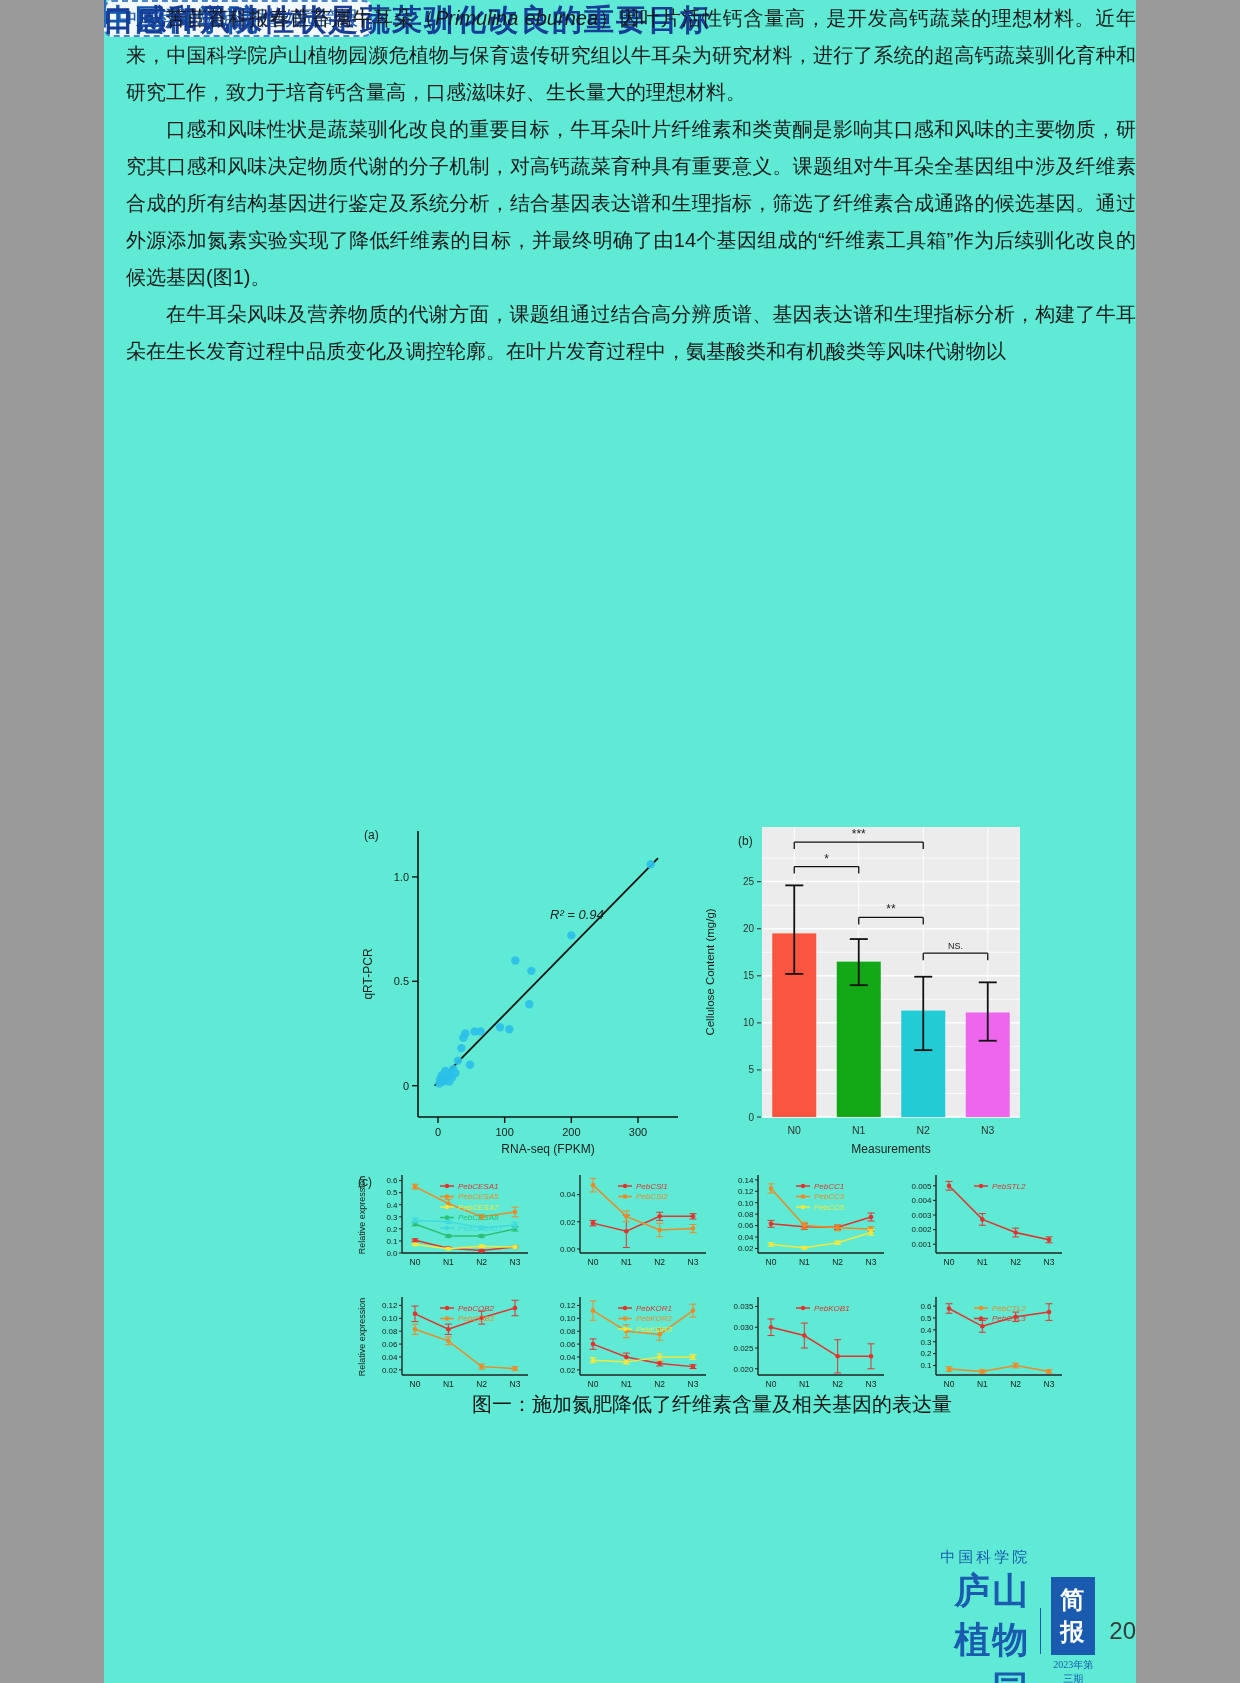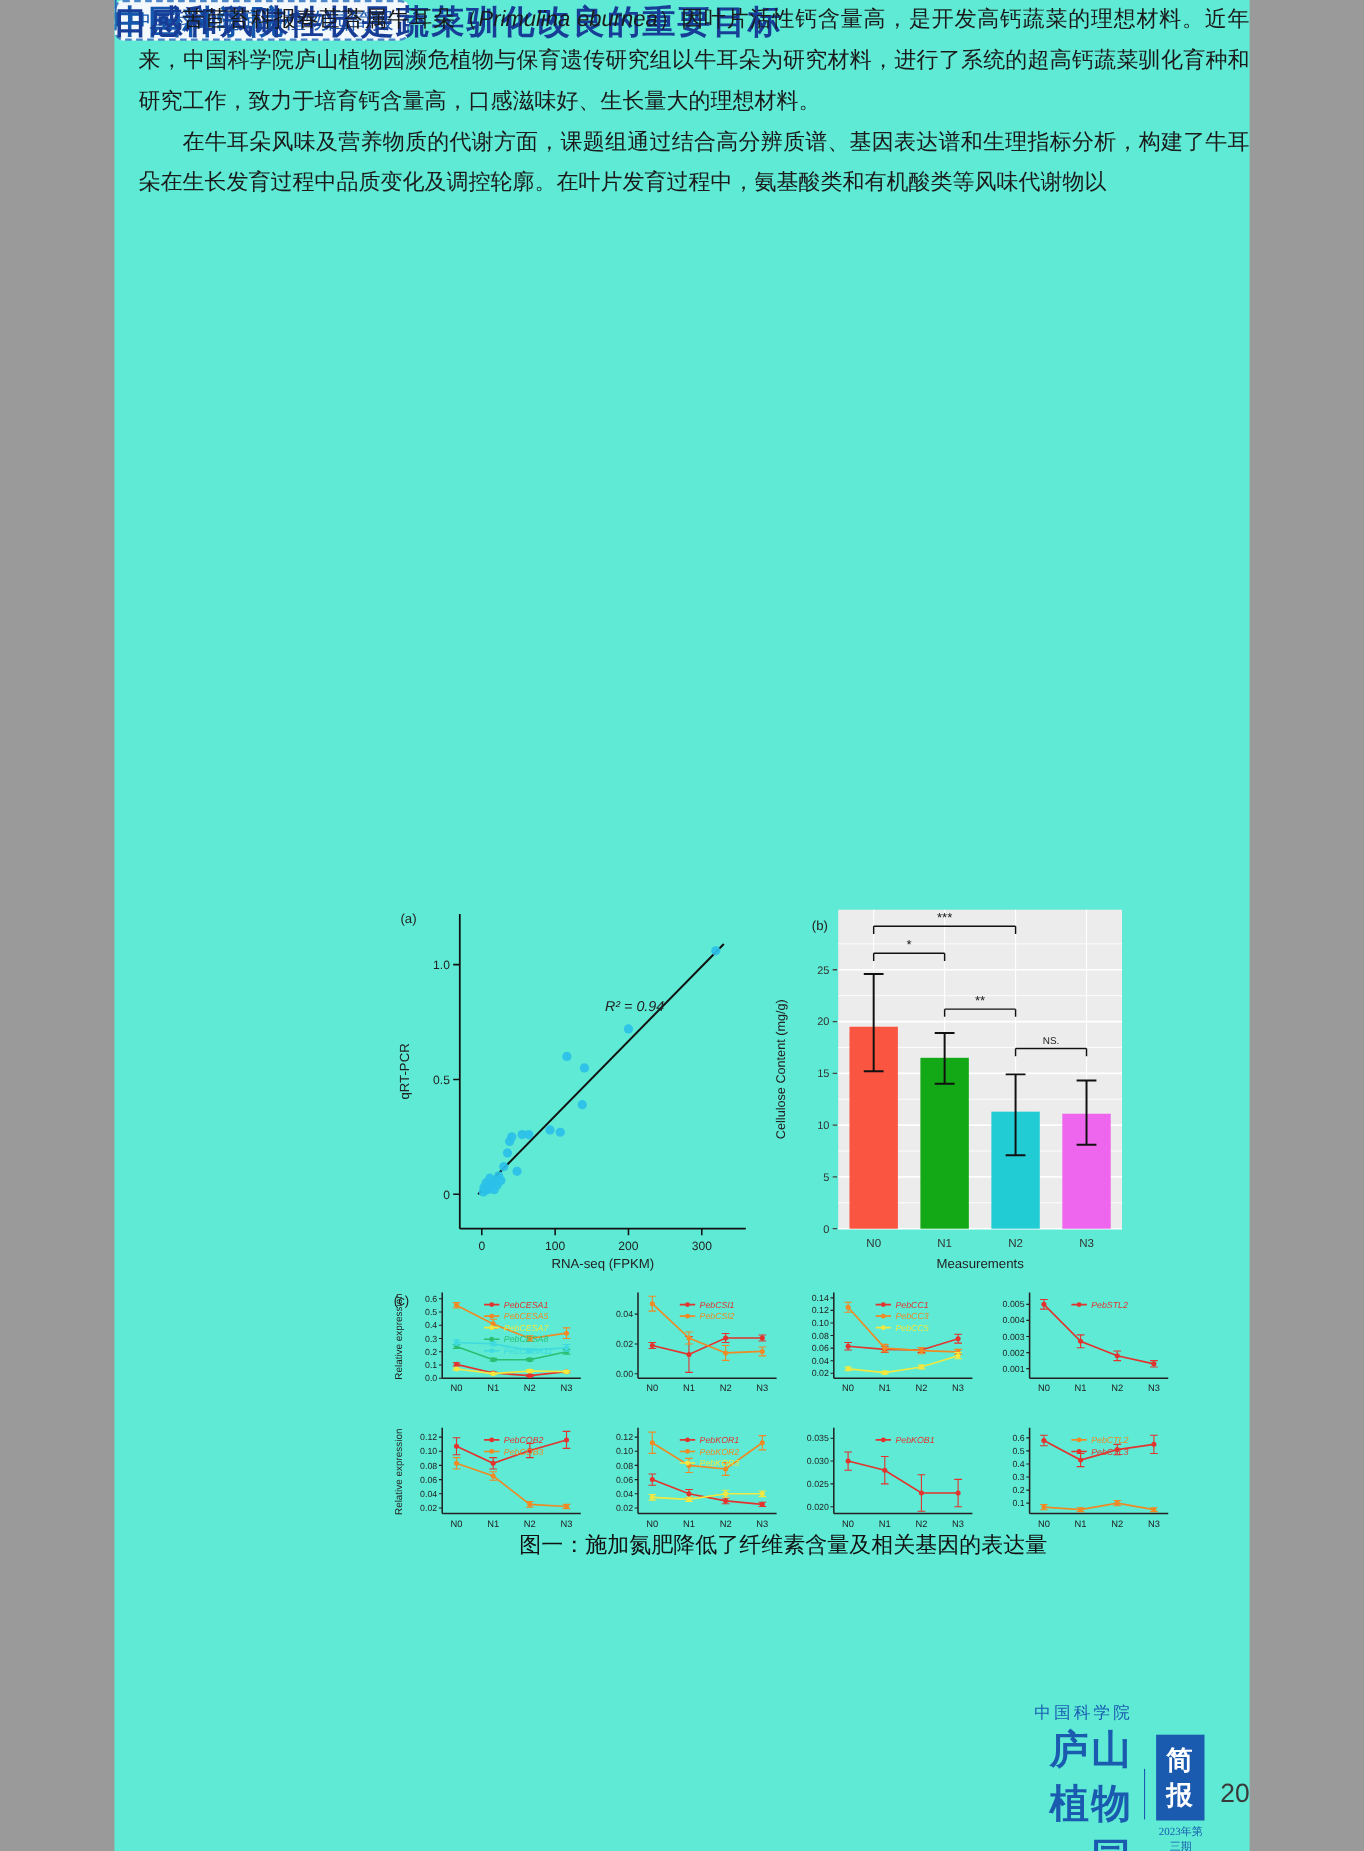--- a/index.html
+++ b/index.html
@@ -46,20 +46,21 @@
     <span>中国科学院庐山植物园简报</span>
   </div>
   <div class="section-title">中国科学院</div>
   <div class="header-rule"></div>
   <div class="header-tick"></div>
 
   <h1 class="title">口感和风味性状是蔬菜驯化改良的重要目标</h1>
 
   <div class="body-text">
     <p><span>苦苣苔科报春苣苔属牛耳朵（</span><i>Primulina eburnea</i><span>）因叶片活性钙含量高，是开发高钙蔬菜的理想材料。近年来，中国科学院庐山植物园濒危植物与保育遗传研究组以牛耳朵为研究材料，进行了系统的超高钙蔬菜驯化育种和研究工作，致力于培育钙含量高，口感滋味好、生长量大的理想材料。</span></p>
+    <p>口感和风味性状是蔬菜驯化改良的重要目标，牛耳朵叶片纤维素和类黄酮是影响其口感和风味的主要物质，研究其口感和风味决定物质代谢的分子机制，对高钙蔬菜育种具有重要意义。课题组对牛耳朵全基因组中涉及纤维素合成的所有结构基因进行鉴定及系统分析，结合基因表达谱和生理指标，筛选了纤维素合成通路的候选基因。通过外源添加氮素实验实现了降低纤维素的目标，并最终明确了由14个基因组成的“纤维素工具箱”作为后续驯化改良的候选基因(图1)。</p>
     <p>在牛耳朵风味及营养物质的代谢方面，课题组通过结合高分辨质谱、基因表达谱和生理指标分析，构建了牛耳朵在生长发育过程中品质变化及调控轮廓。在叶片发育过程中，氨基酸类和有机酸类等风味代谢物以</p>
   </div>
 
   <div class="figure">
     <div id="panel-a" class="panel-a"><svg width="332" height="356">
           <line x1="62" y1="12" x2="62" y2="298" stroke="#111" stroke-width="1.6"></line>
           <line x1="62" y1="298" x2="322" y2="298" stroke="#111" stroke-width="1.6"></line>
           <line x1="56" y1="266.6861313868613" x2="62" y2="266.6861313868613" stroke="#111" stroke-width="1.4"></line>
           <text x="53" y="270.6861313868613" font-size="11" fill="#222" text-anchor="end">0</text>
           <line x1="56" y1="162.3065693430657" x2="62" y2="162.3065693430657" stroke="#111" stroke-width="1.4"></line>

